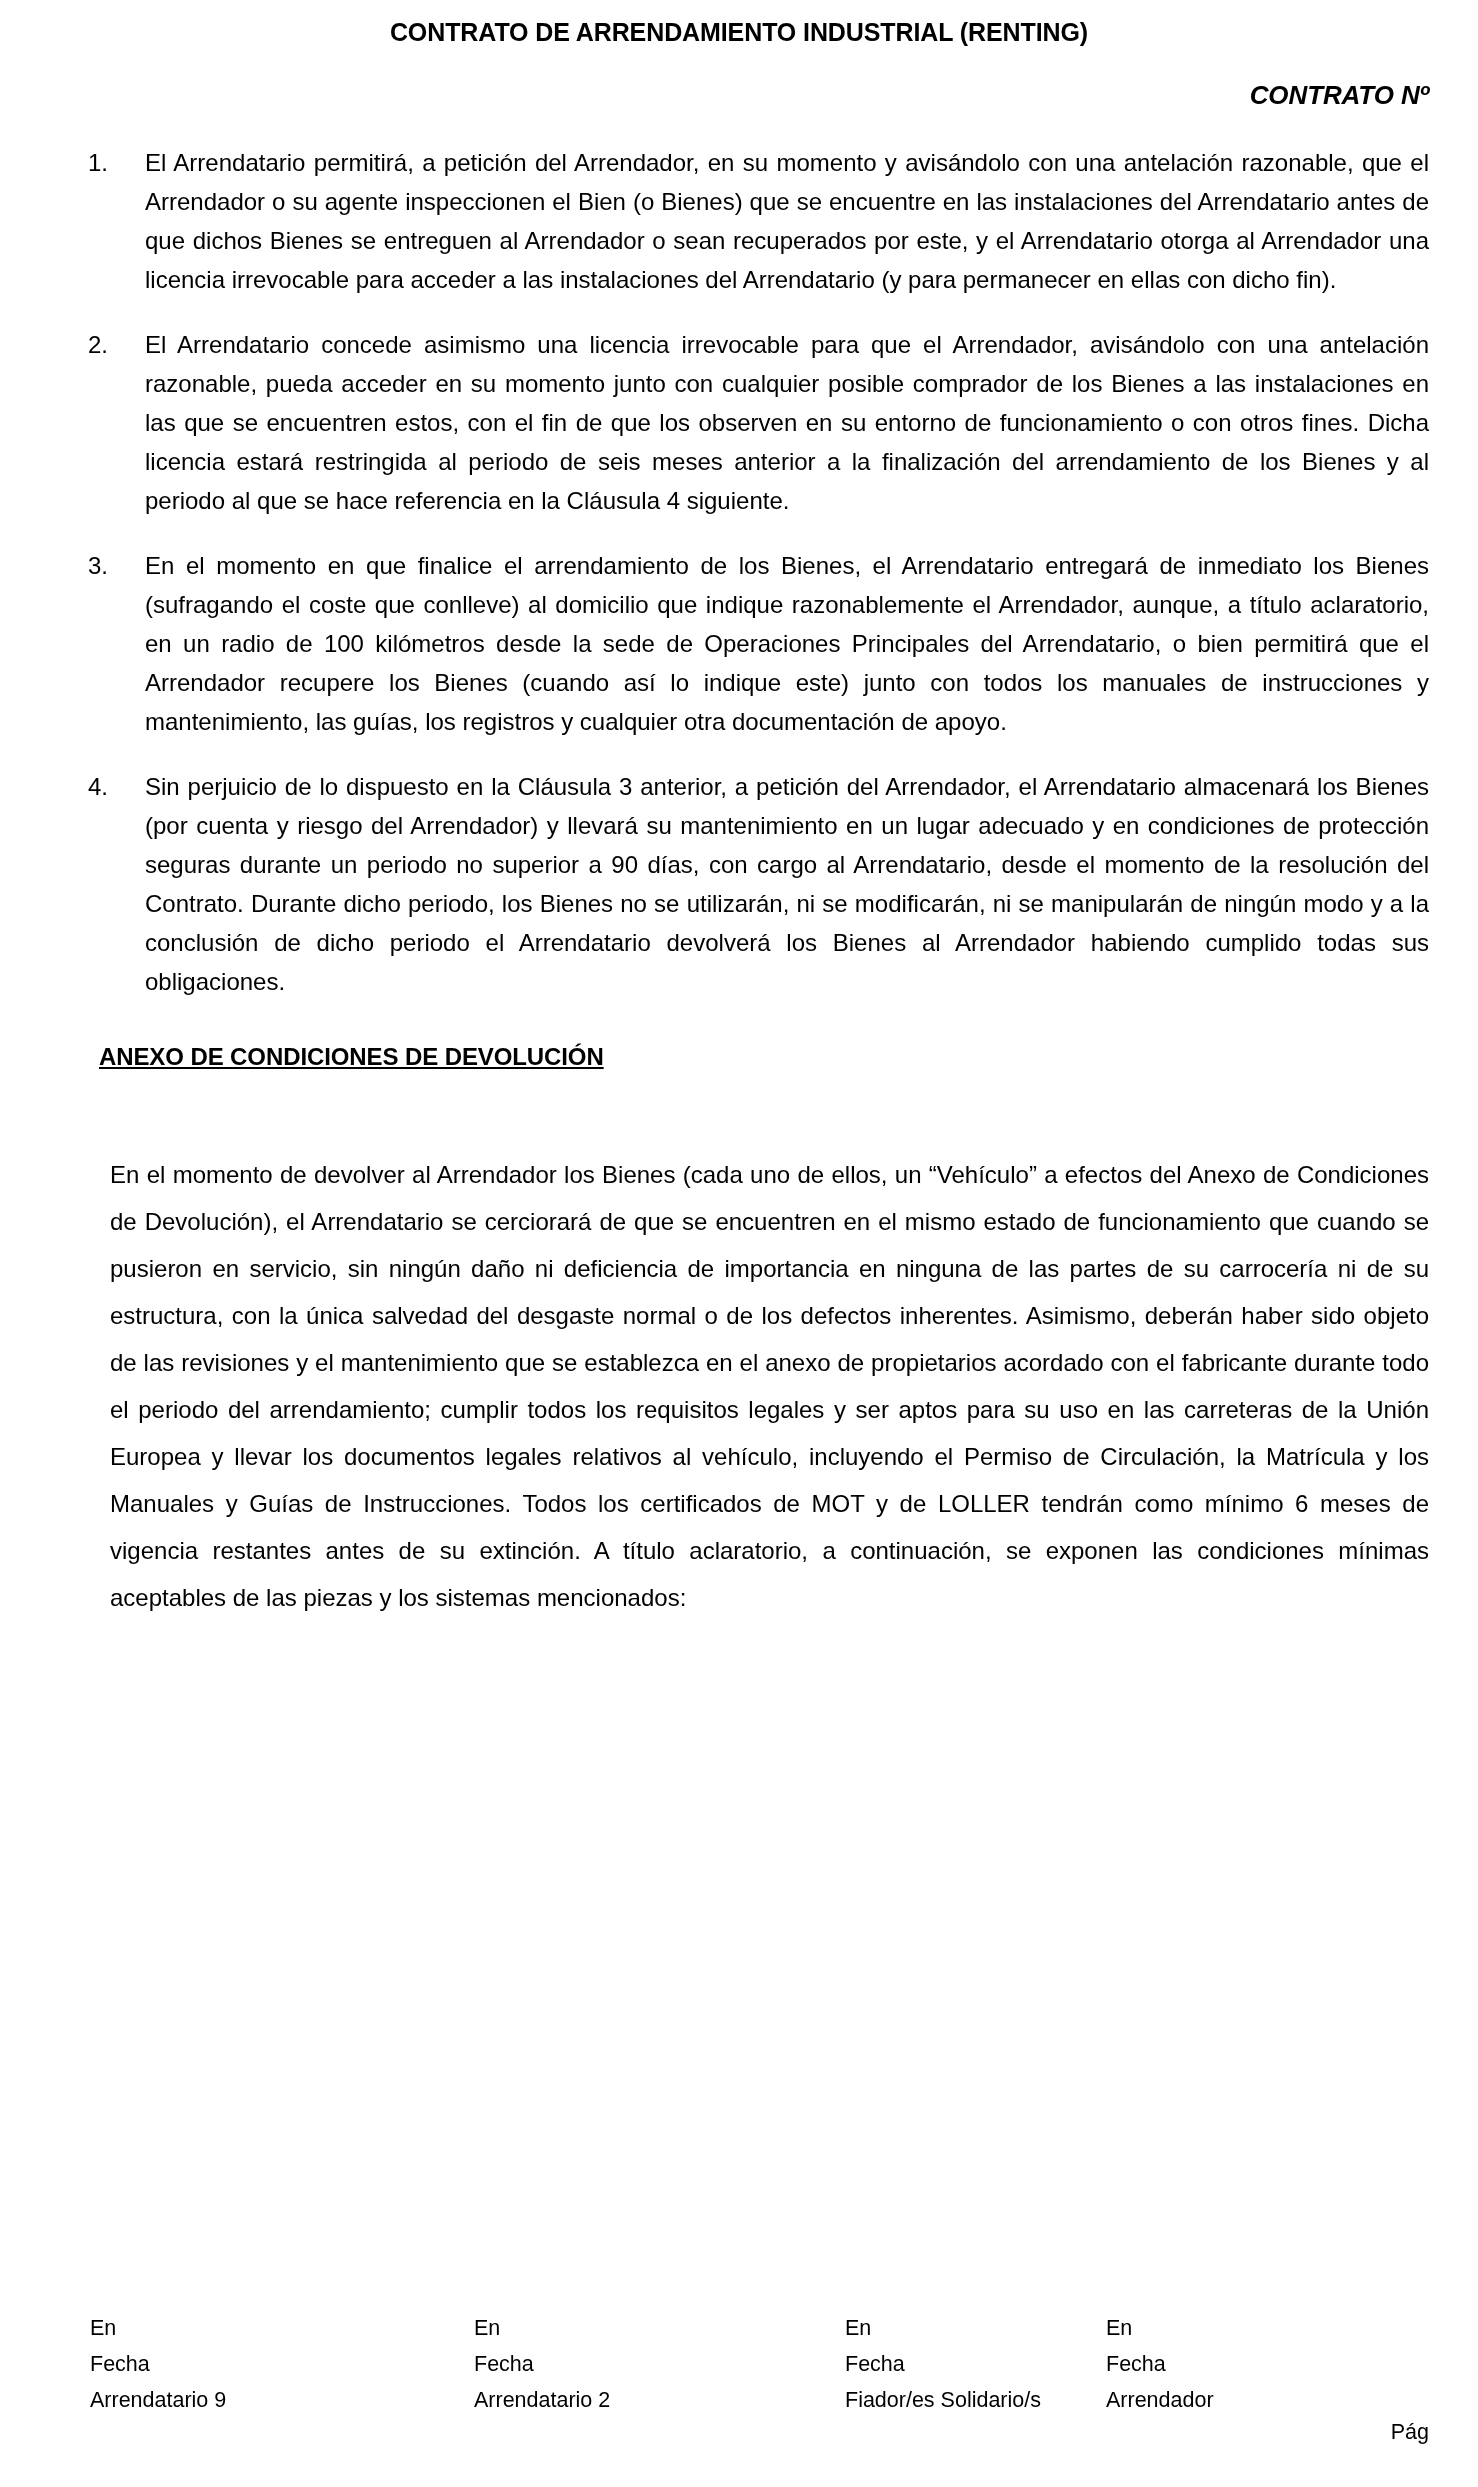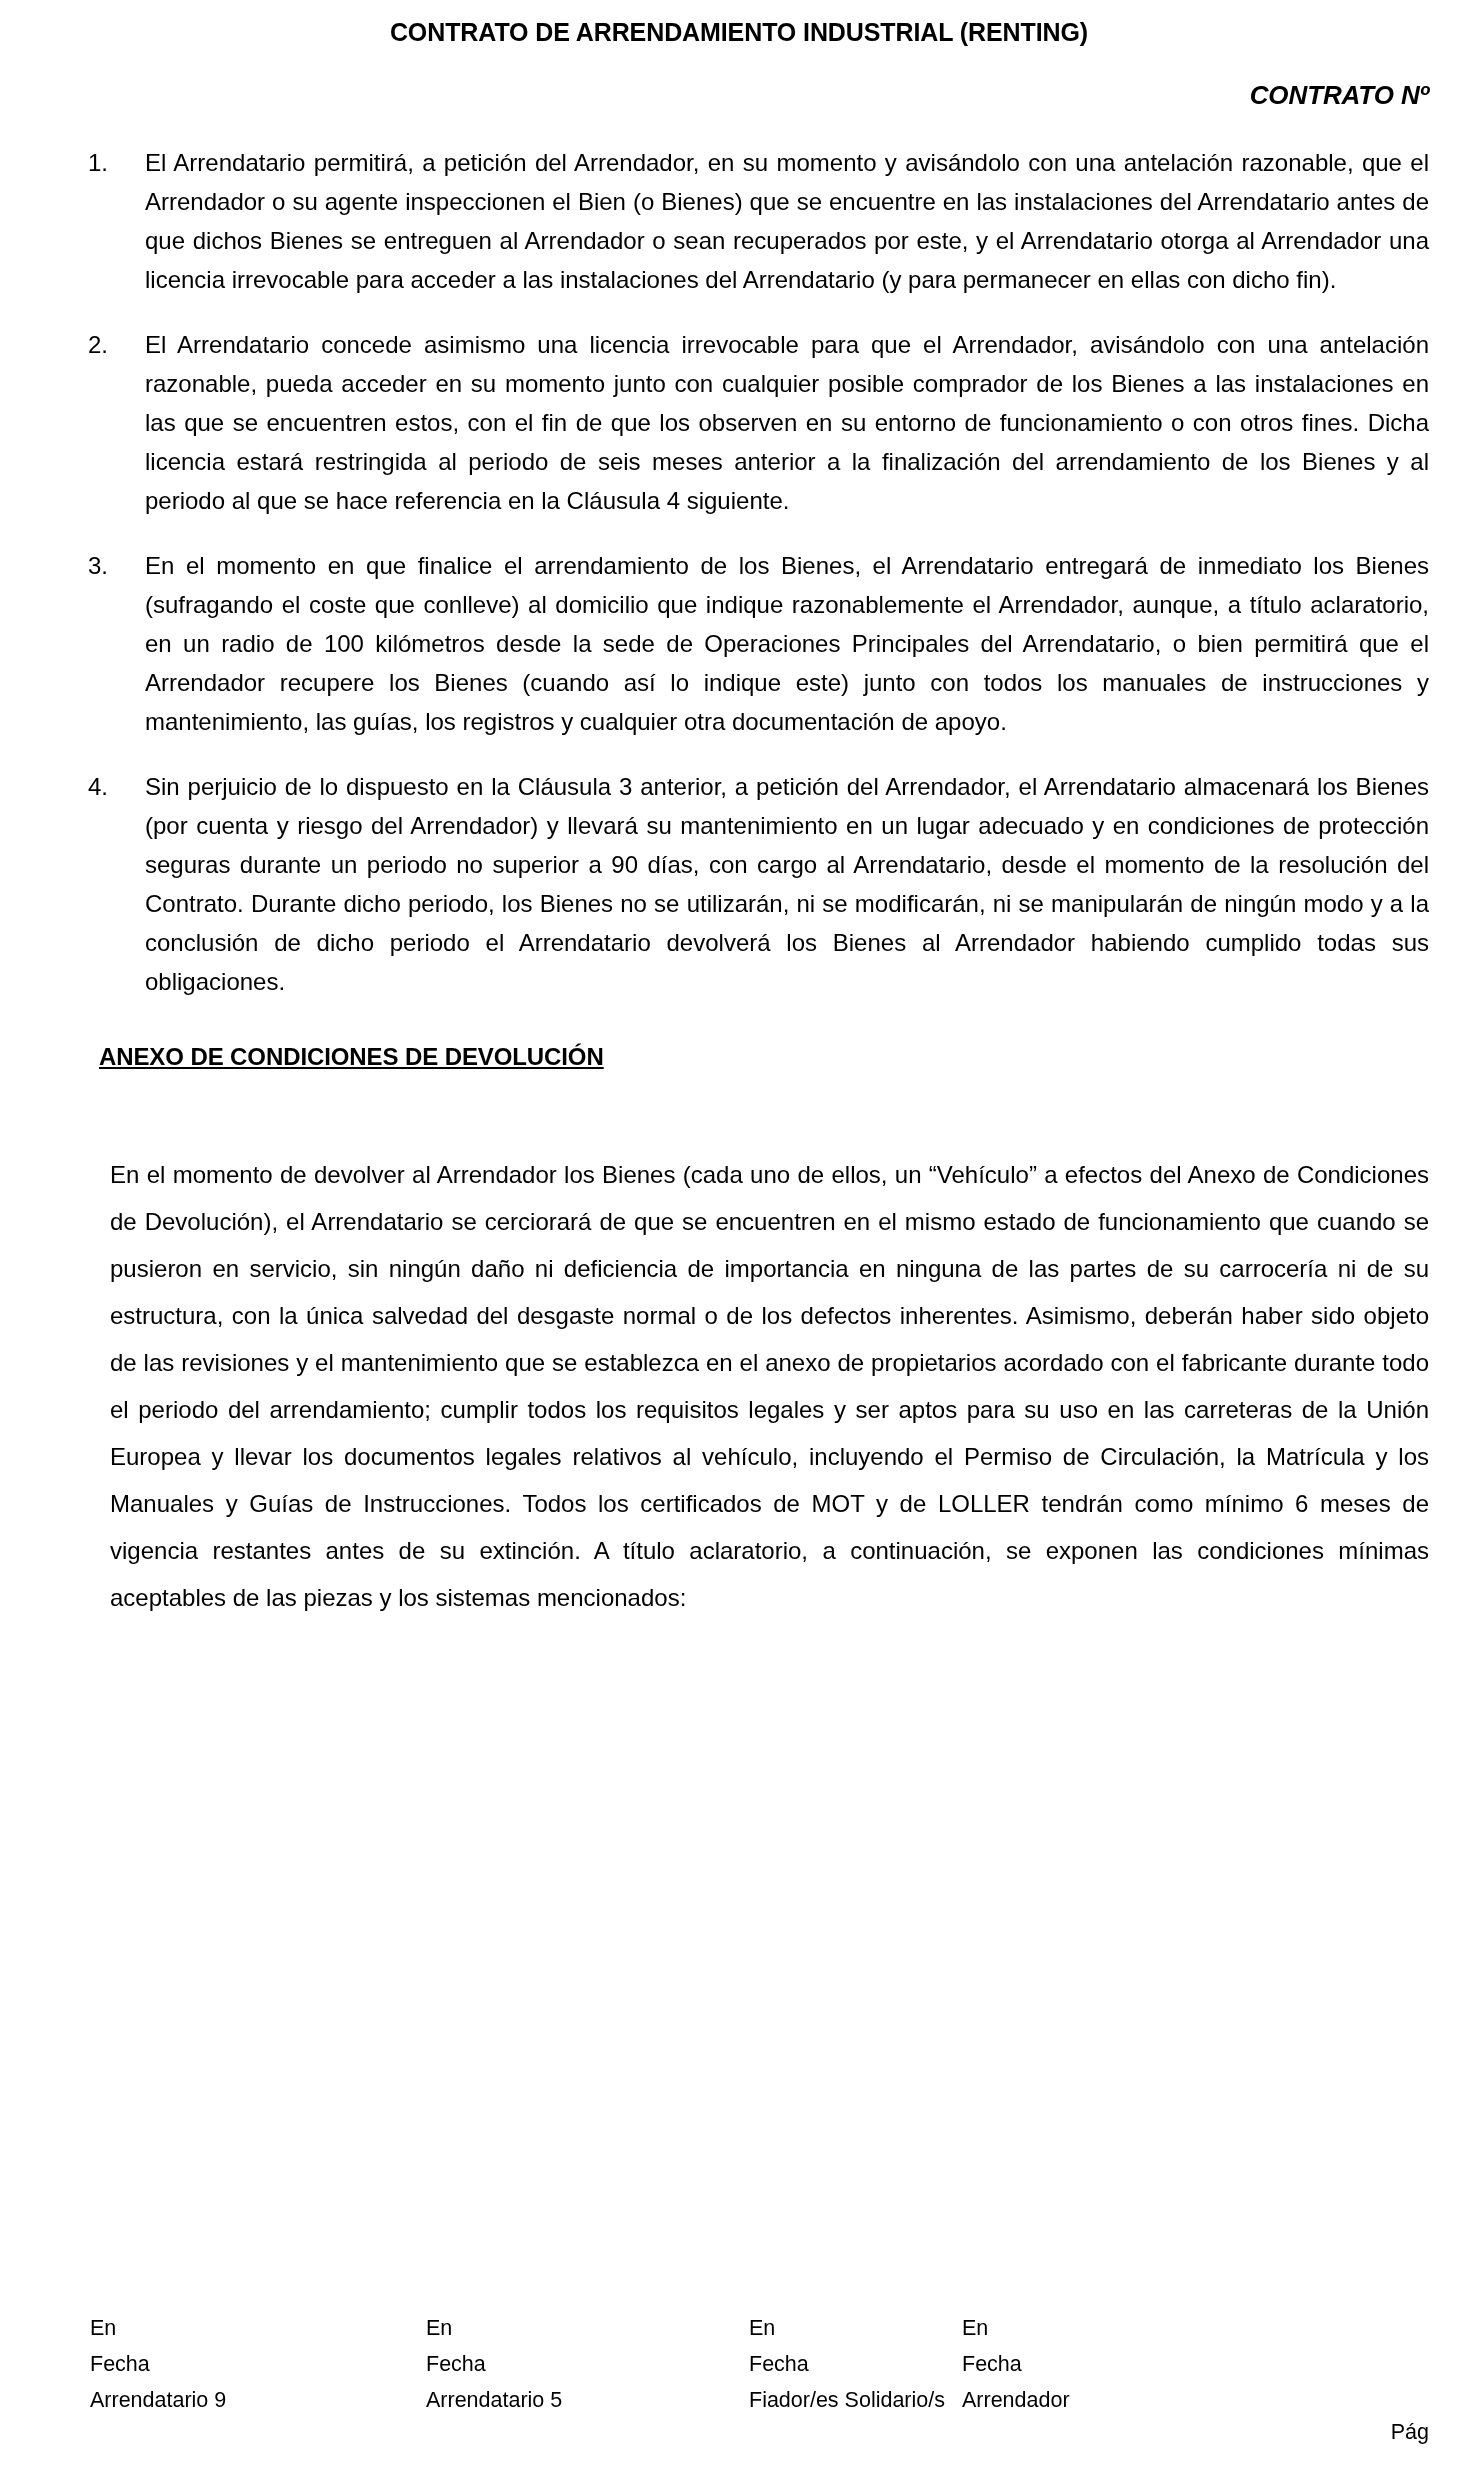--- a/index.html
+++ b/index.html
@@ -99,20 +99,21 @@
     text-justify: inter-word;
   }
 
   
   .signature-block {
     position: absolute;
     left: 0;
     top: 2310px;
     width: 1478px;
     display: flex;
+    gap: 48px;
   }
   .sig-col {
     font-size: 21.5px;
     line-height: 36px;
   }
   .sig-col-1 { margin-left: 90px; width: 336px; }
   .sig-col-2 { width: 323px; }
   .sig-col-3 { width: 213px; }
   .sig-col-4 { width: 269px; }
   .sig-line { white-space: nowrap; }
@@ -171,21 +172,21 @@
 
     <div class="sig-col sig-col-1">
       <div class="sig-line">En</div>
       <div class="sig-line">Fecha</div>
       <div class="sig-line">Arrendatario 9</div>
     </div>
 
     <div class="sig-col sig-col-2">
       <div class="sig-line">En</div>
       <div class="sig-line">Fecha</div>
-      <div class="sig-line">Arrendatario 5</div>
+      <div class="sig-line">Arrendatario 2</div>
     </div>
 
     <div class="sig-col sig-col-3">
       <div class="sig-line">En</div>
       <div class="sig-line">Fecha</div>
       <div class="sig-line">Fiador/es Solidario/s</div>
     </div>
 
     <div class="sig-col sig-col-4">
       <div class="sig-line">En</div>

